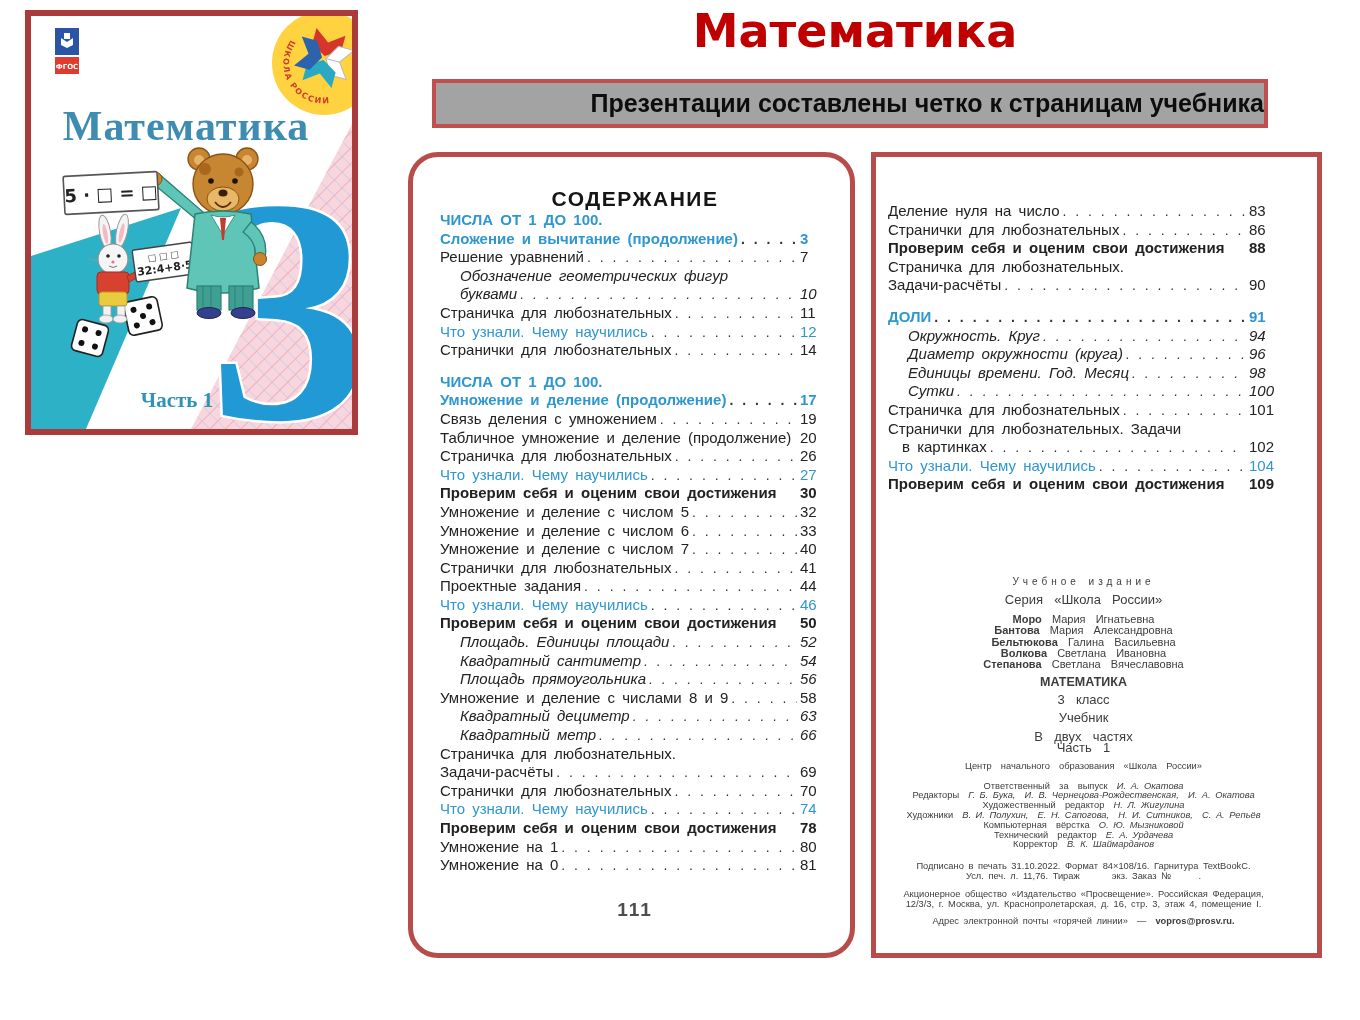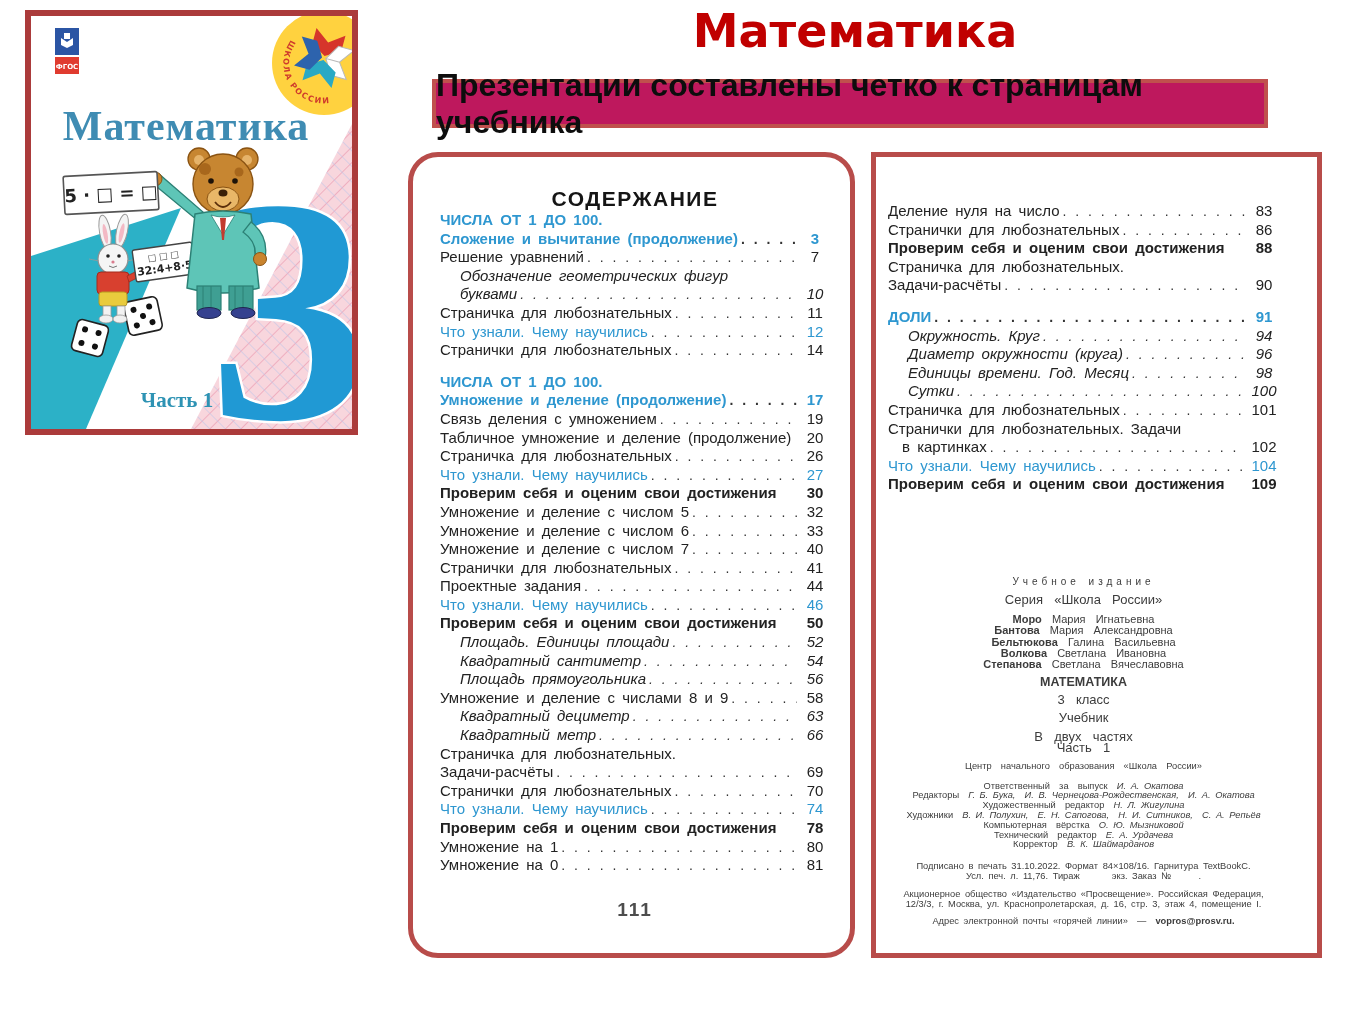--- a/index.html
+++ b/index.html
@@ -3,40 +3,40 @@
 <meta charset="utf-8">
 <style>
   html,body{margin:0;padding:0;background:#fff;}
   #stage{position:relative;width:1360px;height:1020px;background:#fff;overflow:hidden;
          font-family:"Liberation Sans",sans-serif;}
 
   
   .main-title{position:absolute;left:360px;top:4px;width:990px;text-align:center;
     font-family:"DejaVu Sans",sans-serif;font-weight:bold;font-size:46px;color:#c00000;}
   .subtitle-box{position:absolute;left:432px;top:79px;width:828px;height:41px;
-    border:4px solid #c0504d;background:#be185d;display:flex;align-items:center;justify-content:flex-end;
-    font-size:32px;font-weight:bold;color:#0d0d0d;}
+    border:4px solid #c0504d;background:#a3a3a3;display:flex;align-items:center;justify-content:flex-end;
+    font-size:25px;font-weight:bold;color:#0d0d0d;}
 
   
   .cover{position:absolute;left:25px;top:10px;width:321px;height:413px;
     border:6px solid #ab3b3b;background:#fff;overflow:hidden;}
   .cover svg{display:block;width:100%;height:100%;}
 
   
   .panel{position:absolute;top:152px;height:806px;background:#fff;border:5px solid #b84c4a;box-sizing:border-box;}
   .panel-left{left:408px;width:447px;padding:22px 20px 0 27px;border-radius:30px;}
   .panel-right{left:871px;width:451px;padding:45px 38px 0 12px;}
   .toc-heading{text-align:center;font-weight:bold;font-size:21px;letter-spacing:1.5px;color:#151515;margin-top:8px;}
   .toc-list{}
   .toc-row{display:flex;align-items:baseline;line-height:18.6px;font-size:15px;color:#222;word-spacing:3px;}
   .toc-label{white-space:nowrap;}
   .toc-dots{flex:1;overflow:hidden;white-space:nowrap;margin:0 3px;color:#333;letter-spacing:1px;font-size:14px;}
   .toc-dots::after{content:". . . . . . . . . . . . . . . . . . . . . . . . . . . . . . . . . . . . . . . . . . . . . . . . . . . . . . . . . .";}
   .no-dots .toc-dots::after{content:"";}
-  .toc-page{min-width:30px;text-align:center;white-space:pre;}
+  .toc-page{min-width:30px;text-align:left;white-space:pre;}
   .s-section{color:#2e97d0;font-weight:bold;}
   .s-blue{color:#2e97d0;}
   .s-bold{font-weight:bold;}
   .s-italic{font-style:italic;padding-left:20px;}
   .ind1{padding-left:14px;}
   .gap{margin-top:13px;}
   .toc-footer{margin-top:24px;text-align:center;font-size:19px;font-weight:bold;
     letter-spacing:2px;color:#4d4d4d;}
 
   

